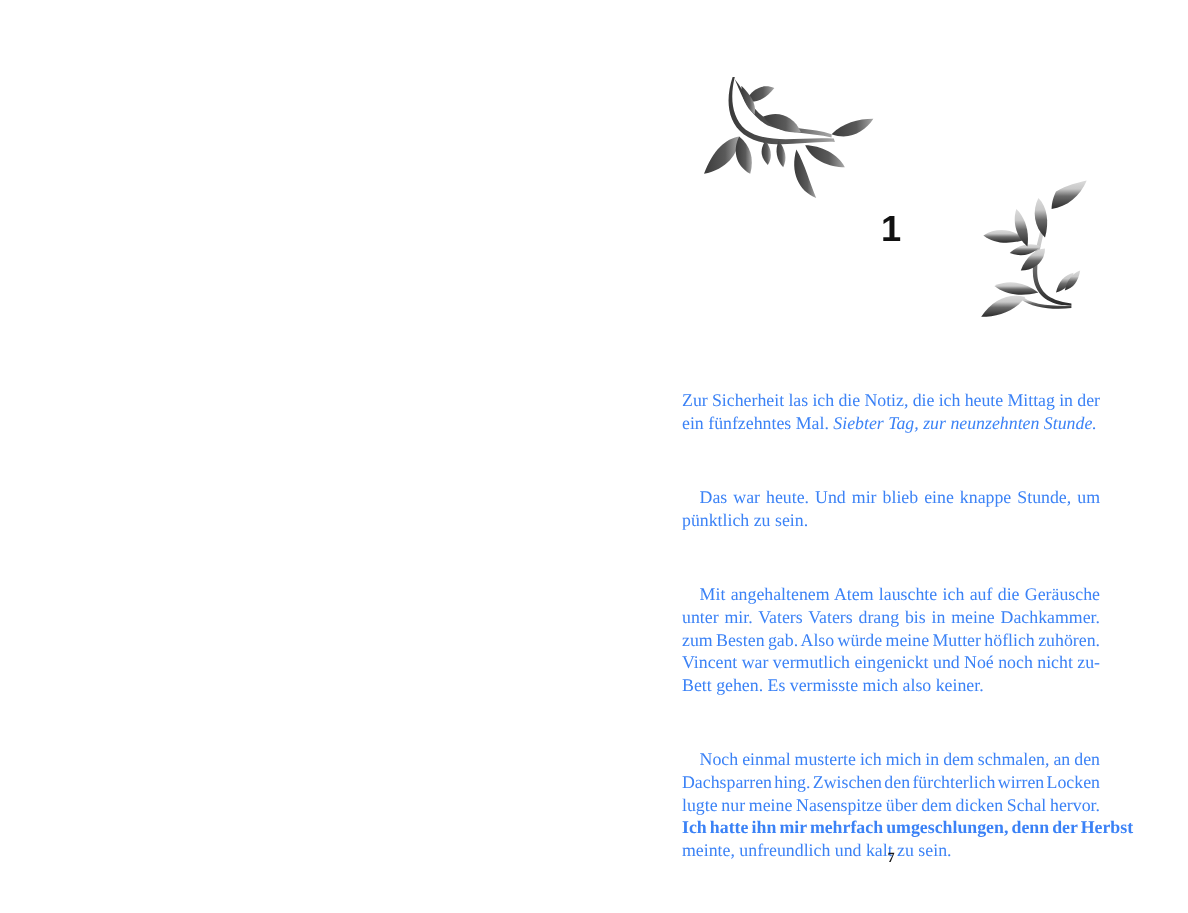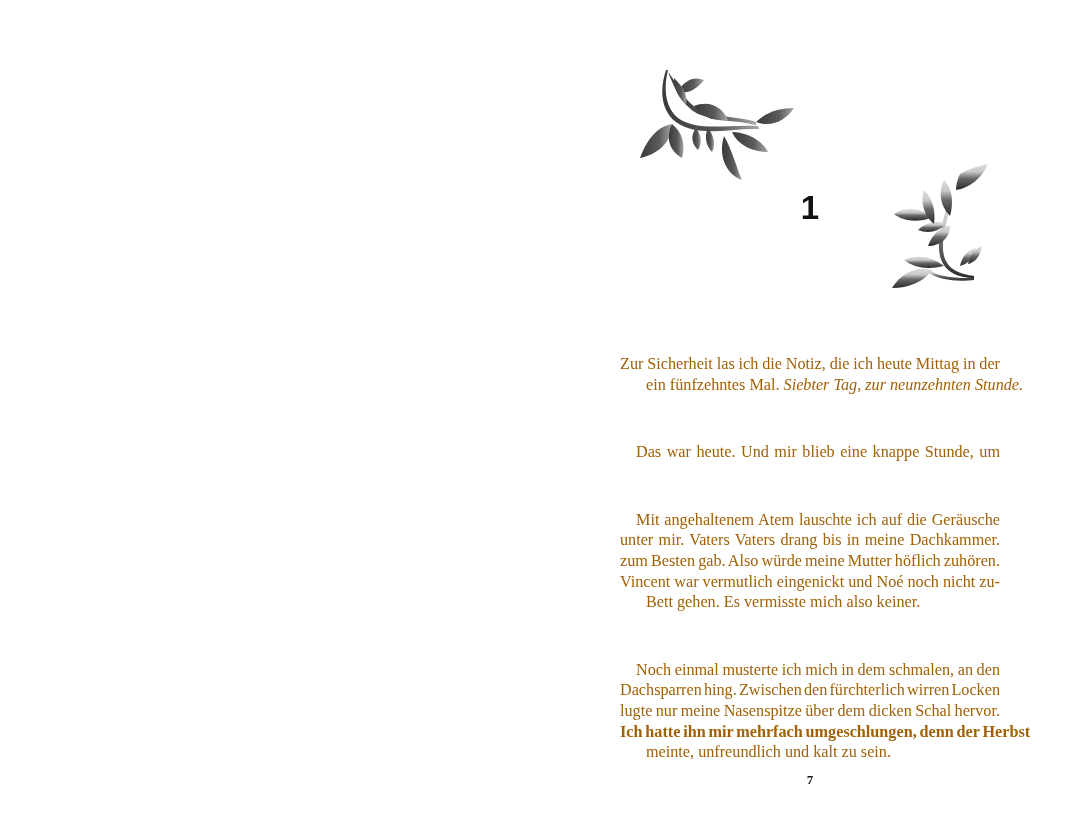--- a/index.html
+++ b/index.html
@@ -62,32 +62,31 @@
       color: #111111;
     }
     .body-text {
       position: absolute;
       left: 80px;
       top: 354px;
       width: 380px;
       font-family: "Liberation Serif", serif;
       font-size: 16.2px;
       line-height: 20.6px;
-      color: #a16207;
+      color: #3b82f6;
     }
     .line {
       display: block;
       text-align: justify;
       text-align-last: justify;
       white-space: nowrap;
       height: 20.6px;
     }
     .line.last {
       text-align-last: left;
-      margin-left: 26px;
     }
     .line.indent {
       padding-left: 16px;
       margin-top: 47px;
     }
     .line .it {
       font-style: italic;
     }
     .folio {
       position: absolute;
@@ -168,20 +167,21 @@
         </g>
       </svg>
     </div>
 
     <div class="body-text">
 
       <span class="line"><span style="word-spacing: -0.190341px;">Zur Sicherheit las ich die Notiz, die ich heute Mittag in der</span></span>
       <span class="line last"><span>ein fünfzehntes Mal. </span><span class="it">Siebter Tag, zur neunzehnten Stunde.</span></span>
 
       <span class="line indent"><span style="word-spacing: 0px;">Das war heute. Und mir blieb eine knappe Stunde, um</span></span>
+      <span class="line last"><span>pünktlich zu sein.</span></span>
 
       <span class="line indent"><span style="word-spacing: 0px;">Mit angehaltenem Atem lauschte ich auf die Geräusche</span></span>
       <span class="line"><span style="word-spacing: -0.00390625px;">unter mir. Vaters Vaters drang bis in meine Dachkammer.</span></span>
       <span class="line"><span style="word-spacing: -0.939453px;">zum Besten gab. Also würde meine Mutter höflich zuhören.</span></span>
       <span class="line"><span style="word-spacing: -0.0273438px;">Vincent war vermutlich eingenickt und Noé noch nicht zu-</span></span>
       <span class="line last"><span>Bett gehen. Es vermisste mich also keiner.</span></span>
 
       <span class="line indent"><span style="word-spacing: -0.413194px;">Noch einmal musterte ich mich in dem schmalen, an den</span></span>
       <span class="line"><span style="word-spacing: -1.91667px;">Dachsparren hing. Zwischen den fürchterlich wirren Locken</span></span>
       <span class="line"><span style="word-spacing: -0.654297px;">lugte nur meine Nasenspitze über dem dicken Schal hervor.</span></span>

